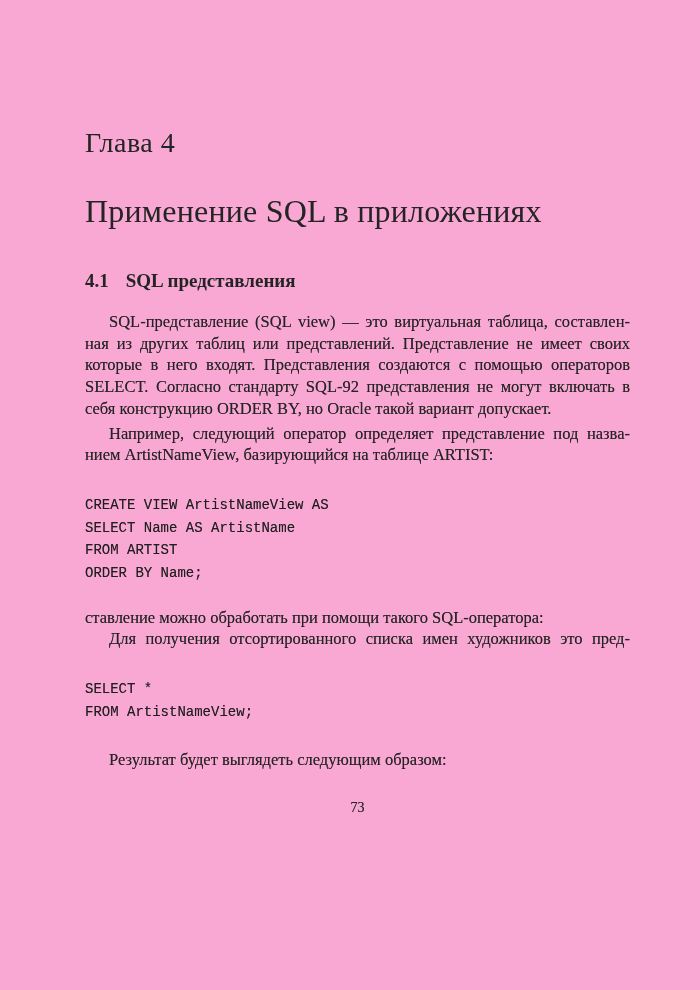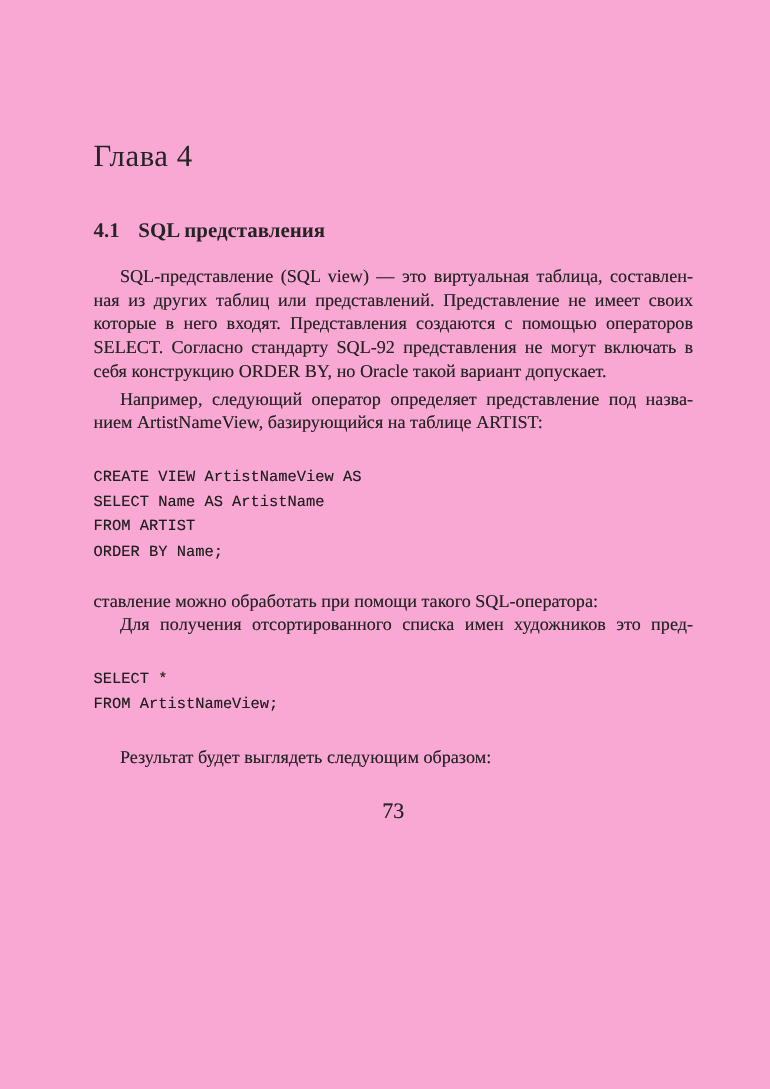--- a/index.html
+++ b/index.html
@@ -59,33 +59,34 @@
     line-height: 22.7px;
     color: #1f1f1f;
   }
   .code-line { white-space: pre; text-shadow: 0 0 0.4px rgba(20,20,20,0.5); }
   .footer {
     margin-top: 28px;
     width: 545px;
     text-align: center;
   }
   .page-number {
-    font-size: 20px;
+    font-size: 14px;
     display: inline-block;
     text-shadow: 0 0 0.4px rgba(20,20,20,0.5);
   }
 </style>
 </head>
 <body>
 
 <div class="page">
   <div class="content">
 
     <h1 class="chapter-label">Глава 4</h1>
 
+    <h1 class="chapter-title">Применение SQL в приложениях</h1>
 
     <h2 class="section-heading"><span class="section-number">4.1</span><span>SQL представления</span></h2>
 
     <div class="para p1">
       <div class="line just indent"><span class="it">SQL-представление</span><span> (SQL view) — это виртуальная таблица, составлен-</span></div>
       <div class="line just">ная из других таблиц или представлений. Представление не имеет своих</div>
       <div class="line just">которые в него входят. Представления создаются с помощью операторов</div>
       <div class="line just">SELECT. Согласно стандарту SQL-92 представления не могут включать в</div>
       <div class="line">себя конструкцию ORDER BY, но Oracle такой вариант допускает.</div>
     </div>

